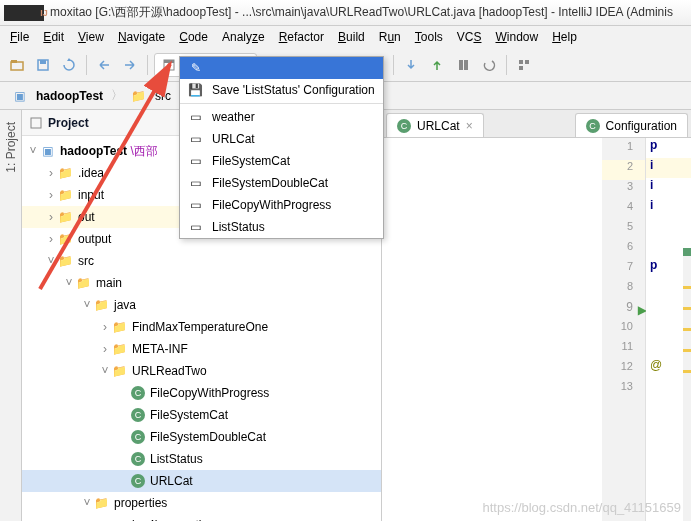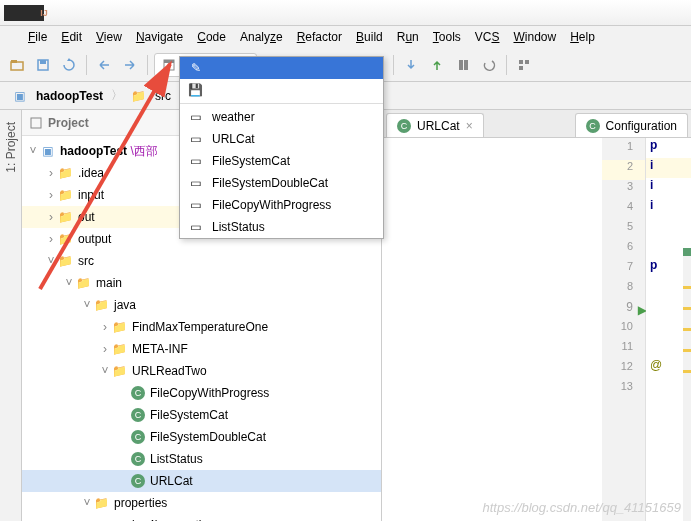--- a/index.html
+++ b/index.html
@@ -1,35 +1,35 @@
 <!DOCTYPE html>
 <html><head>
 <meta charset="utf-8">
 <style>
 * { margin: 0; padding: 0; box-sizing: border-box; font-family: "Segoe UI", Tahoma, sans-serif; font-size: 12px; }
 body { background: #f2f2f2; overflow: hidden; width: 691px; height: 521px; position: relative; }
 .titlebar { height: 26px; background: linear-gradient(#fff, #f0f0f0); border-bottom: 1px solid #ccc; display: flex; align-items: center; padding: 0 4px; }
 .titlebar .app-icon { width: 16px; height: 16px; background: #2b2b2b; color: #cf8e6d; display: flex; align-items: center; justify-content: center; font-size: 9px; font-weight: bold; margin-right: 6px; padding-left: 40px; }
 .titlebar .title { color: #333; white-space: nowrap; overflow: hidden; }
-.menubar { height: 22px; background: #f2f2f2; display: flex; align-items: center; padding: 0 22px; gap: 2px; }
+.menubar { height: 22px; background: #f2f2f2; display: flex; align-items: center; padding: 0 4px; gap: 2px; }
 .menubar .menu-item { padding: 2px 6px; cursor: default; }
 .menubar .menu-item u { text-decoration: underline; }
 .toolbar { height: 34px; background: #f2f2f2; border-bottom: 1px solid #ccc; display: flex; align-items: center; padding: 0 6px; gap: 4px; position: relative; }
 .tb-btn { width: 22px; height: 22px; display: flex; align-items: center; justify-content: center; border-radius: 2px; }
 .tb-sep { width: 1px; height: 20px; background: #ccc; margin: 0 2px; }
 .run-config { height: 24px; border: 1px solid #ccc; background: #fff; display: flex; align-items: center; padding: 0 8px; gap: 6px; border-radius: 3px; min-width: 90px; }
 .breadcrumb { height: 28px; background: #f2f2f2; border-bottom: 1px solid #ccc; display: flex; align-items: center; padding: 0 6px; gap: 2px; }
 .crumb { display: flex; align-items: center; gap: 4px; padding: 2px 6px; }
 .crumb-sep { color: #aaa; }
 .main { display: flex; height: calc(521px - 26px - 22px - 34px - 28px); position: relative; }
 .side-tab { width: 22px; background: #f2f2f2; border-right: 1px solid #ccc; display: flex; flex-direction: column; align-items: center; padding-top: 4px; }
 .side-tab .vtab { writing-mode: vertical-rl; transform: rotate(180deg); padding: 8px 2px; font-size: 11px; color: #555; display: flex; align-items: center; gap: 4px; }
 .project-panel { width: 360px; background: #fff; border-right: 1px solid #ccc; display: flex; flex-direction: column; }
 .panel-header { height: 26px; border-bottom: 1px solid #e0e0e0; display: flex; align-items: center; padding: 0 8px; gap: 6px; background: #f7f7f7; }
-.panel-header .title { flex: 1; font-weight: bold; color: #737373; }
+.panel-header .title { flex: 1; font-weight: bold; color: #0f172a; }
 .tree { flex: 1; overflow: auto; padding: 4px 0; }
 .tree-row { display: flex; align-items: center; height: 22px; padding-left: 4px; white-space: nowrap; }
 .tree-row.hl { background: #fffae3; }
 .tree-row.sel { background: #d5e4f7; }
 .tw { width: 14px; text-align: center; color: #888; display: inline-block; }
 .ic { width: 16px; height: 16px; display: inline-flex; align-items: center; justify-content: center; margin-right: 4px; }
 .ic-folder { color: #b8a76e; }
 .ic-folder-blue { color: #6a9fd4; }
 .ic-module { color: #6a9fd4; }
 .ic-class { width: 14px; height: 14px; border-radius: 50%; background: #5a9e6f; color: #fff; font-size: 9px; display: flex; align-items: center; justify-content: center; }
@@ -44,30 +44,31 @@
 .gutter .run-gutter { position: absolute; right: -2px; top: 3px; color: #4b9e4b; }
 .code { flex: 1; background: #fff; position: relative; }
 .code .line { height: 20px; }
 .code .line.hl { background: #fffae3; }
 .dropdown { position: absolute; top: 56px; left: 179px; width: 205px; background: #fff; border: 1px solid #aaa; box-shadow: 2px 2px 6px rgba(0,0,0,0.2); z-index: 100; }
 .dropdown .dd-item { height: 22px; display: flex; align-items: center; padding: 0 8px; gap: 8px; }
 .dropdown .dd-item.hl { background: #3875d7; color: #fff; }
 .dropdown .dd-sep { height: 1px; background: #ddd; margin: 2px 0; }
 .dd-icon { width: 16px; display: flex; justify-content: center; }
 .annotation-arrow { position: absolute; top: 54px; left: 30px; width: 150px; height: 240px; z-index: 200; pointer-events: none; }
-.watermark { position: absolute; bottom: 6px; right: 10px; color: #ccc; font-size: 13px; z-index: 5; font-style: italic; }
+.watermark { position: absolute; bottom: 6px; right: 10px; color: #ccc; font-size: 13px; z-index: 5; }
 svg { display: block; }
 .right-strip { position: absolute; right: 0; top: 138px; width: 8px; bottom: 0; background: #f2f2f2; }
 .right-strip .mark { width: 100%; height: 3px; background: #f2c94c; margin-bottom: 18px; }
 </style>
 </head>
 <body>
 
 <div class="titlebar">
   <div class="app-icon">IJ</div>
+  <div class="title">moxitao [G:\西部开源\hadoopTest] - ...\src\main\java\URLReadTwo\URLCat.java [hadoopTest] - IntelliJ IDEA (Adminis</div>
 </div>
 
 <div class="menubar">
   <div class="menu-item"><u>F</u><span>ile</span></div>
   <div class="menu-item"><u>E</u>dit</div>
   <div class="menu-item"><u>V</u>iew</div>
   <div class="menu-item"><u>N</u>avigate</div>
   <div class="menu-item"><u>C</u>ode</div>
   <div class="menu-item">Analy<u>z</u>e</div>
   <div class="menu-item"><u>R</u>efactor</div>
@@ -364,20 +365,21 @@
       <div class="mark"></div>
   </div>
 </div>
 
 <div class="dropdown">
   <div class="dd-item hl">
     <span class="dd-icon">✎</span>
   </div>
   <div class="dd-item">
     <span class="dd-icon">💾</span>
+    <span>Save 'ListStatus' Configuration</span>
   </div>
   <div class="dd-sep"></div>
   <div class="dd-item">
       <span class="dd-icon">▭</span>
       <span>weather</span>
     </div>
   <div class="dd-item">
       <span class="dd-icon">▭</span>
       <span>URLCat</span>
     </div>

